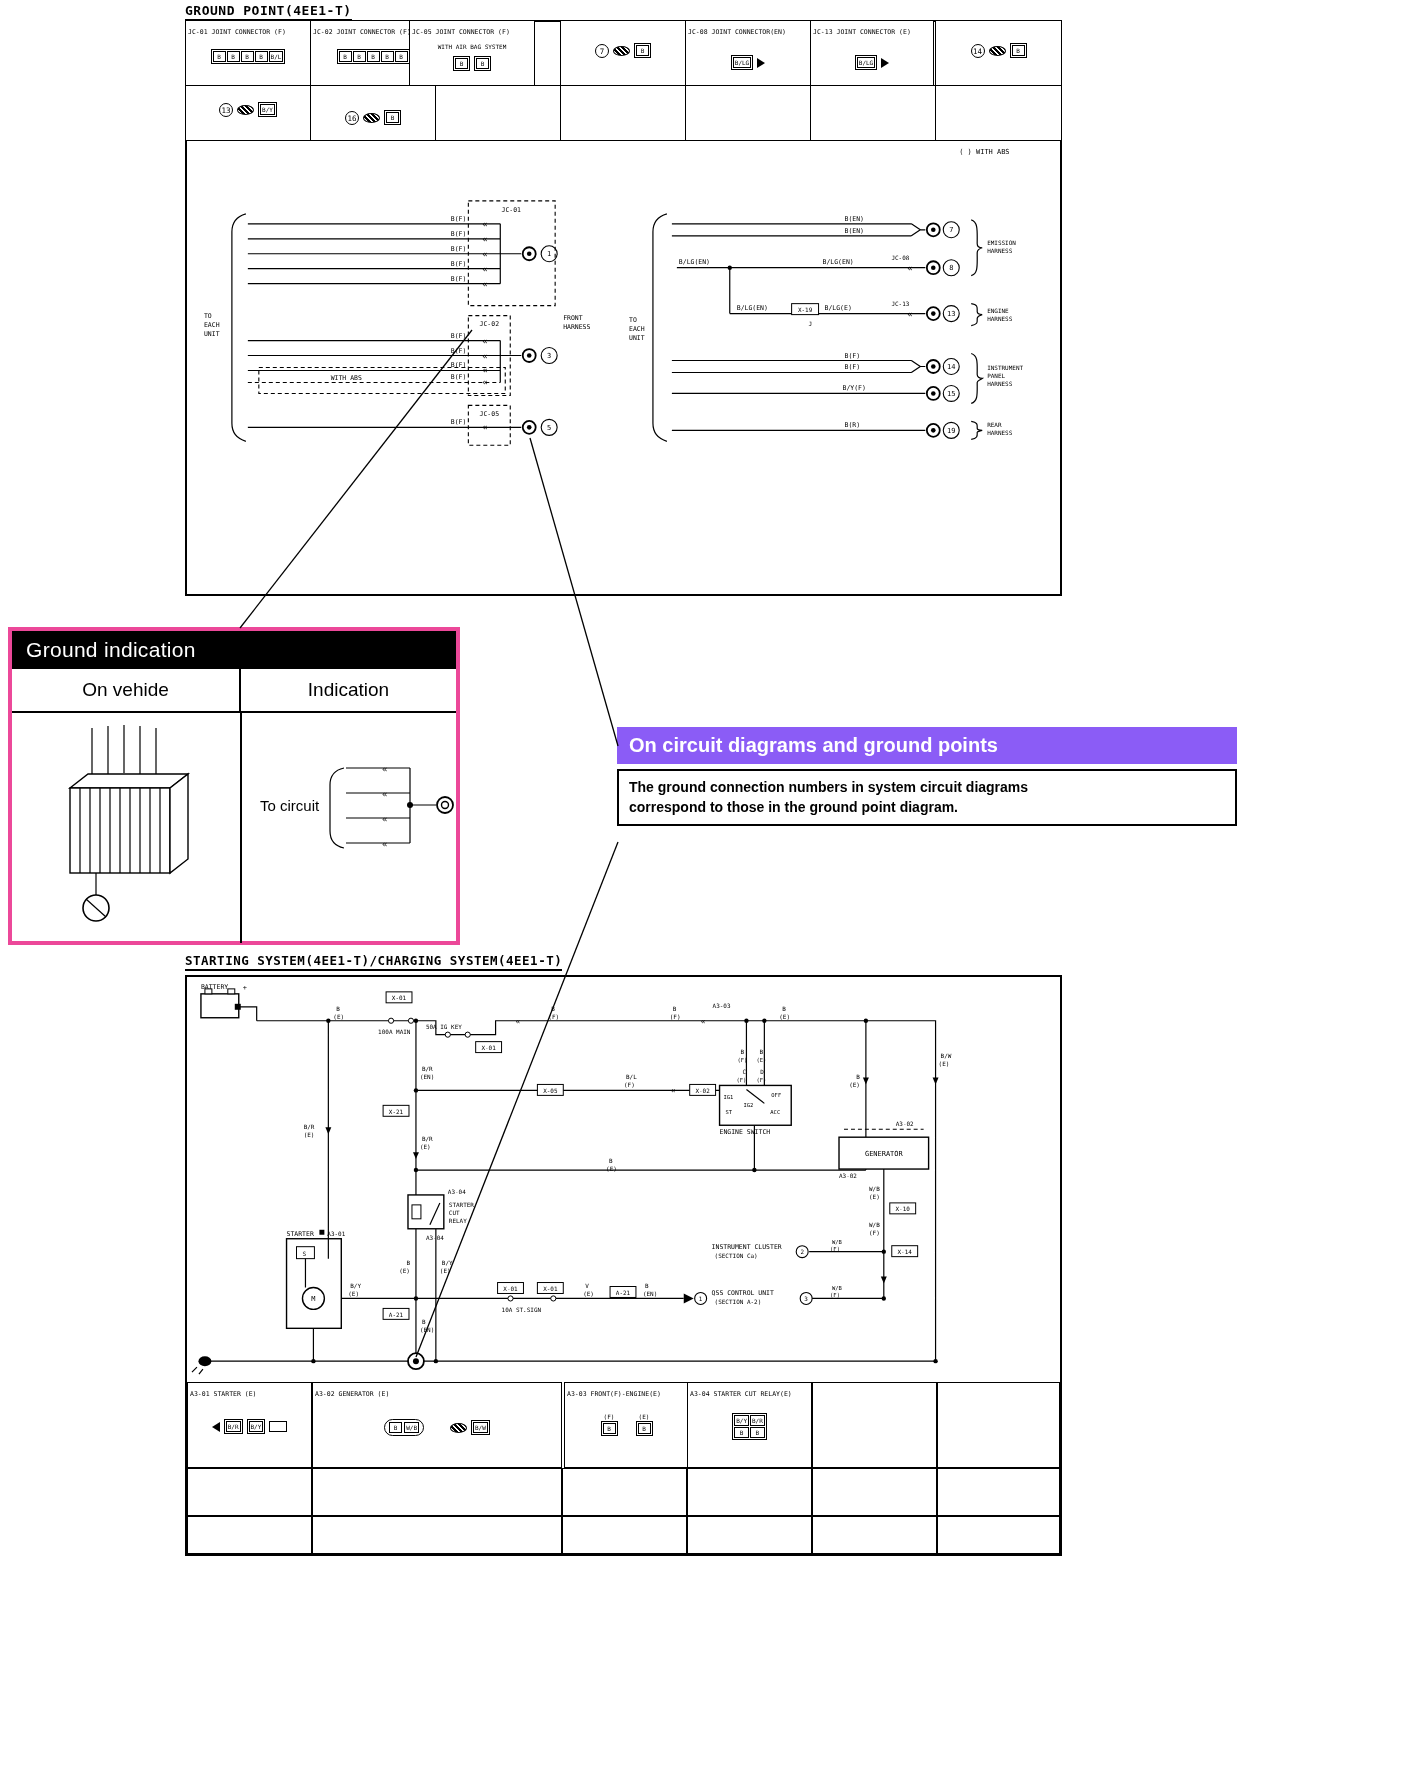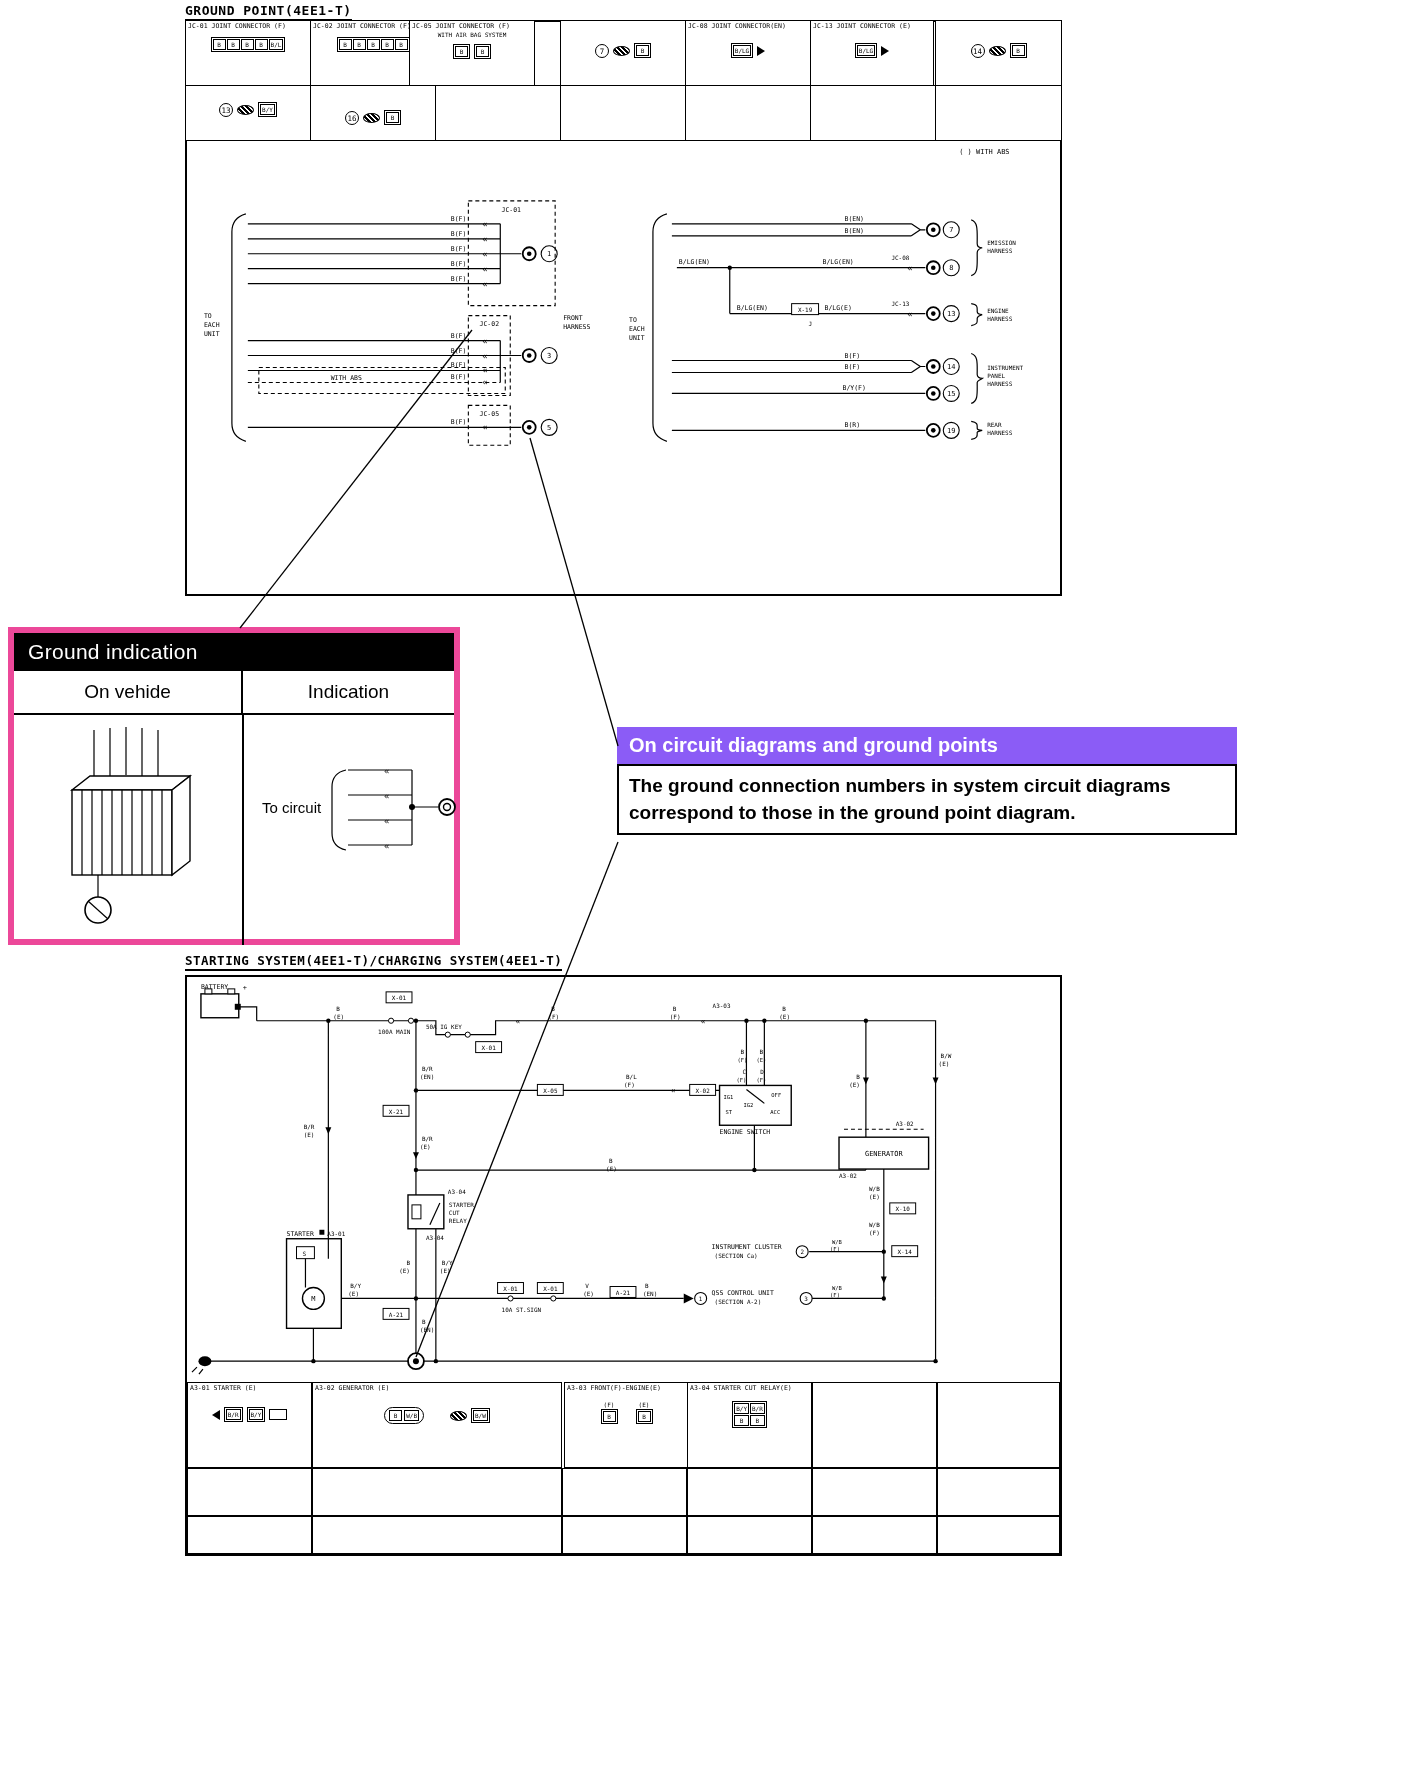--- a/index.html
+++ b/index.html
@@ -3,41 +3,41 @@
 <meta charset="utf-8">
 <style>
   *{margin:0;padding:0;box-sizing:border-box}
   html,body{background:#fff}
   body{width:1424px;height:1792px;font-family:"DejaVu Sans Mono",monospace;color:#000;position:relative}
   .page{position:absolute;left:0;top:0;width:1424px;height:1792px;background:#fff;overflow:hidden}
   .abs{position:absolute}
   .dtitle{position:absolute;font-weight:bold;font-size: 13px;letter-spacing:.5px;border-bottom:2px solid #000;padding-bottom:1px;font-family:"DejaVu Sans Mono",monospace}
   .frame{position:absolute;border:2px solid #000;background:#fff}
   .cell{position:absolute;border:1px solid #000;background:#fff;overflow:hidden}
-  .chead{font-size:6.5px;line-height:8px;padding:1px 2px;white-space:nowrap}
+  .chead{font-size:6.5px;line-height:8px;padding:7px 2px;white-space:nowrap}
   .csub{font-size:6px;line-height:7px;text-align:center}
   .connrow{display:flex;align-items:center;justify-content:center;gap:4px;margin-top:6px}
   .conn{display:inline-flex;border:1px solid #000;padding:1px;gap:1px;background:#fff}
   .pinbox{display:inline-block;border:1px solid #000;font-size:6px;line-height:9px;min-width:13px;padding:0 1px;text-align:center;background:#fff}
   .oval{display:inline-flex;border:1px solid #000;border-radius:9px;padding:2px 4px;gap:2px;background:#fff}
   .bolt{display:inline-block;width:17px;height:10px;border:1px solid #000;border-radius:50%;background:repeating-linear-gradient(45deg,#000 0 2px,#fff 2px 3.5px)}
   .cnum{display:inline-block;width:14px;height:14px;border:1px solid #000;border-radius:50%;font-size:7.5px;line-height:13px;text-align:center;background:#fff}
   .tri{display:inline-block;width:0;height:0;border-top:5px solid transparent;border-bottom:5px solid transparent;border-left:8px solid #000}
   .emptybox{display:inline-block;width:18px;height:11px;border:1px solid #000;background:#fff}
   .pingroup{display:flex;flex-direction:column;align-items:center;gap:1px;font-size:6px}
   .grid2{display:grid;grid-template-columns:auto auto;gap:1px;border:1px solid #000;padding:1px;background:#fff}
   
-  .gi{position:absolute;border:6px solid #ec4899;background:#fff}
+  .gi{position:absolute;border:4px solid #ec4899;background:#fff}
   .gi-head{background:#000;color:#fff;font-family:"Liberation Sans",sans-serif;font-size:21px;padding:7px 14px;letter-spacing:.3px}
   .gi-cols{display:flex;border-bottom:2px solid #000}
   .gi-col{font-family:"Liberation Sans",sans-serif;font-size:19px;text-align:center;padding:10px 13px}
   
   .co{position:absolute}
   .co-head{background:#8b5cf6;color:#fff;font-family:"Liberation Sans",sans-serif;font-weight:bold;font-size:20px;padding:7px 12px}
-  .co-body{border:2px solid #000;background:#fff;font-family:"Liberation Sans",sans-serif;font-weight:bold;font-size:19px;line-height:1.4;padding:7px 10px;}
+  .co-body{border:2px solid #000;background:#fff;font-family:"Liberation Sans",sans-serif;font-weight:bold;font-size:14px;line-height:1.4;padding:7px 10px;margin-top:5px}
   
   svg text{font-family:"DejaVu Sans Mono",monospace;fill:#000}
   .w{stroke:#000;stroke-width:1.2;fill:none}
   .wd{stroke:#000;stroke-width:1.1;fill:none;stroke-dasharray:4 3}
   .bx{fill:#fff;stroke:#000;stroke-width:1}
   .gs{fill:none;stroke:#000;stroke-width:1.8}
   .gsf{fill:#000}
   .nc{fill:none;stroke:#000;stroke-width:1.1}
   .dot{fill:#000}
   .mid{text-anchor:middle}

